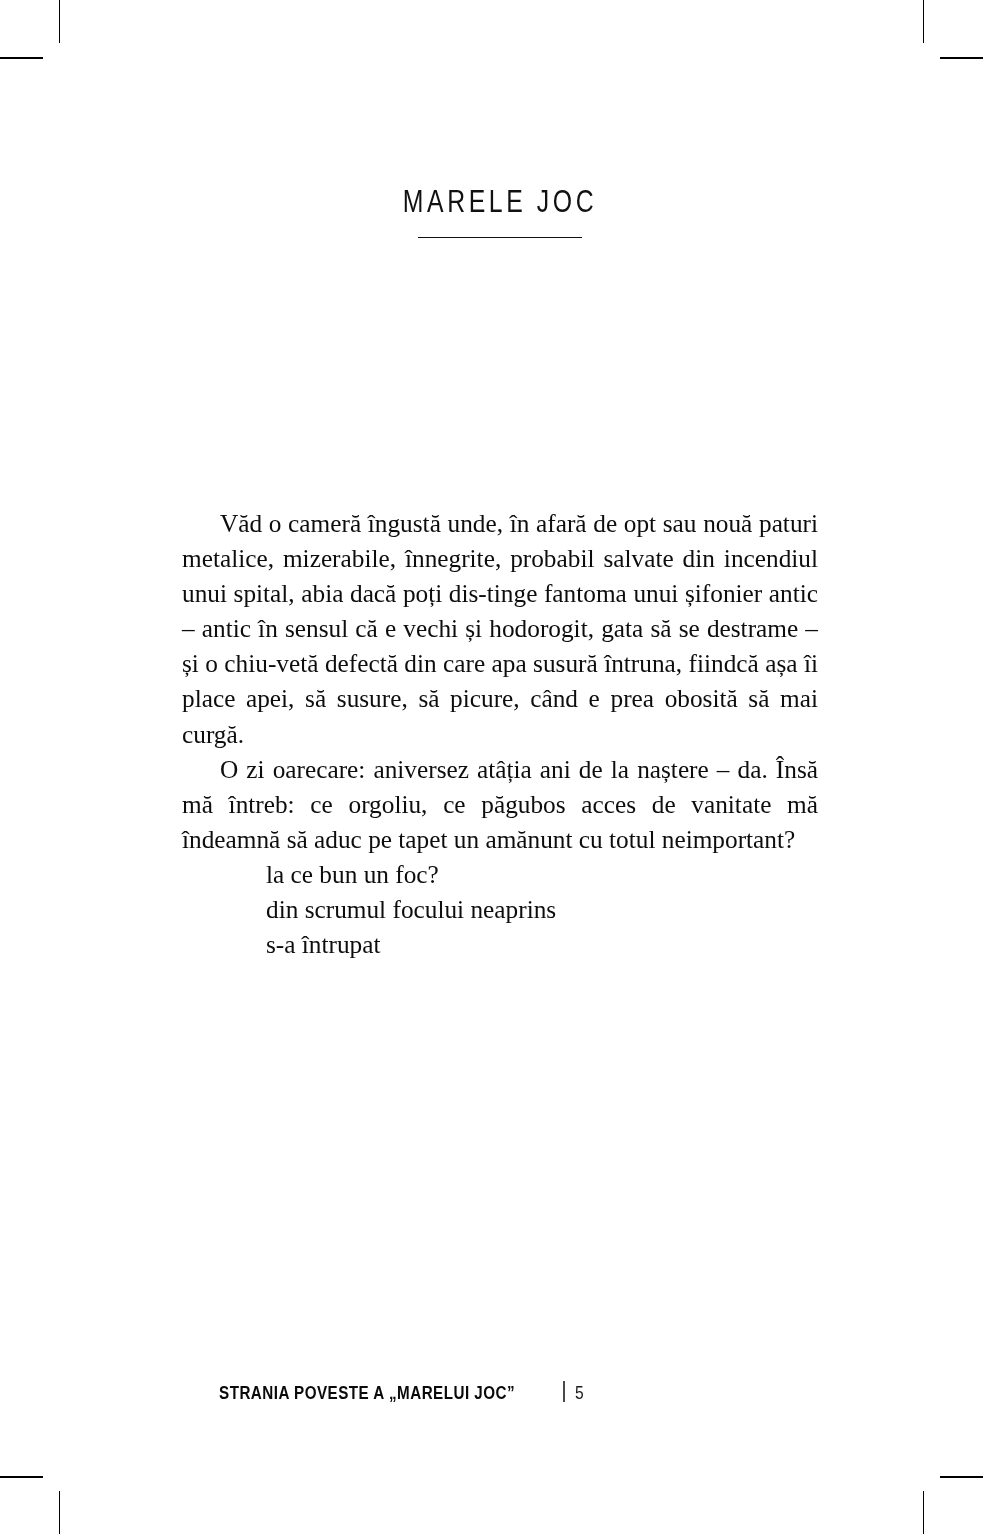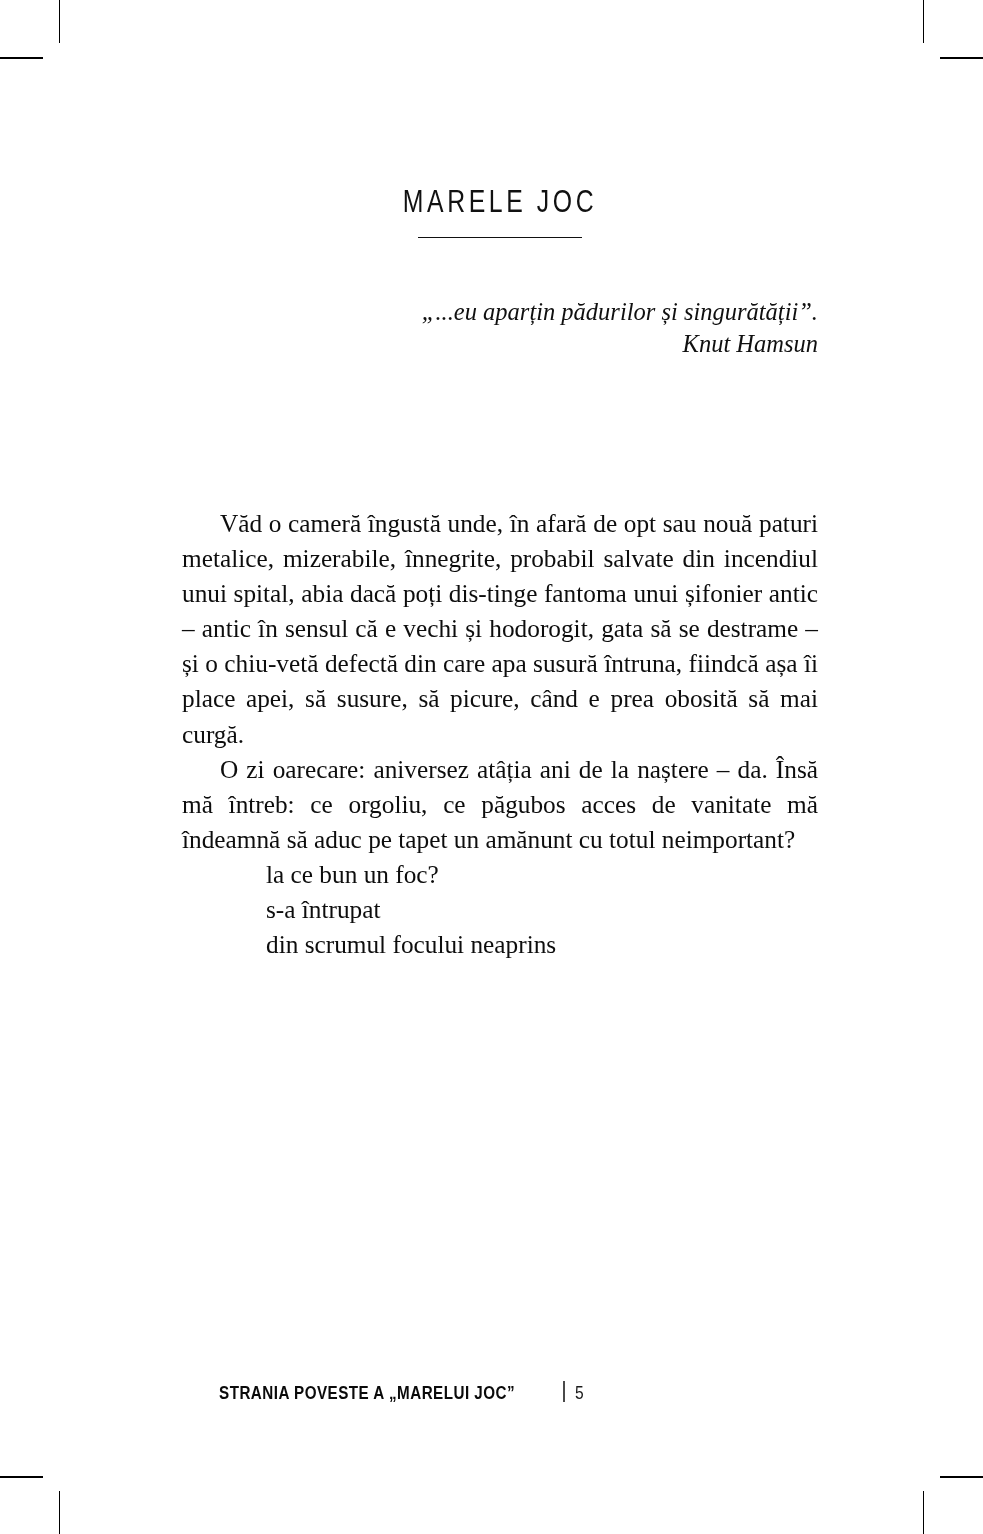--- a/index.html
+++ b/index.html
@@ -157,33 +157,29 @@
   <div class="crop crop-v crop-bl-v"></div>
   <div class="crop crop-h crop-bl-h"></div>
   <div class="crop crop-v crop-br-v"></div>
   <div class="crop crop-h crop-br-h"></div>
 
   <div class="chapter-head">
     <div class="chapter-title">MARELE JOC</div>
     <div class="chapter-rule"></div>
   </div>
 
-  <div class="epigraph">
-    <span>„...eu aparțin pădurilor și singurătății”.</span>
-    <span class="epigraph-source">Knut Hamsun</span>
-  </div>
 
   <div class="body-text">
     <p>Văd o cameră îngustă unde, în afară de opt sau nouă paturi metalice, mizerabile, înnegrite, probabil salvate din incendiul unui spital, abia dacă poți dis-tinge fantoma unui șifonier antic – antic în sensul că e vechi și hodorogit, gata să se destrame – și o chiu-vetă defectă din care apa susură întruna, fiindcă așa îi place apei, să susure, să picure, când e prea obosită să mai curgă.</p>
     <p>O zi oarecare: aniversez atâția ani de la naștere – da. Însă mă întreb: ce orgoliu, ce păgubos acces de vanitate mă îndeamnă să aduc pe tapet un amănunt cu totul neimportant?</p>
 
     <div class="verse-block">
       <p class="verse-line">la ce bun un foc?</p>
+      <p class="verse-line">din scrumul focului neaprins</p>
       <p class="verse-line">s-a întrupat</p>
-      <p class="verse-line">din scrumul focului neaprins</p>
     </div>
   </div>
 
   <div class="footer">
     <span class="footer-title">STRANIA POVESTE A „MARELUI JOC”</span>
     <span class="footer-sep"></span>
     <span class="footer-page">5</span>
   </div>
 
 </div>

